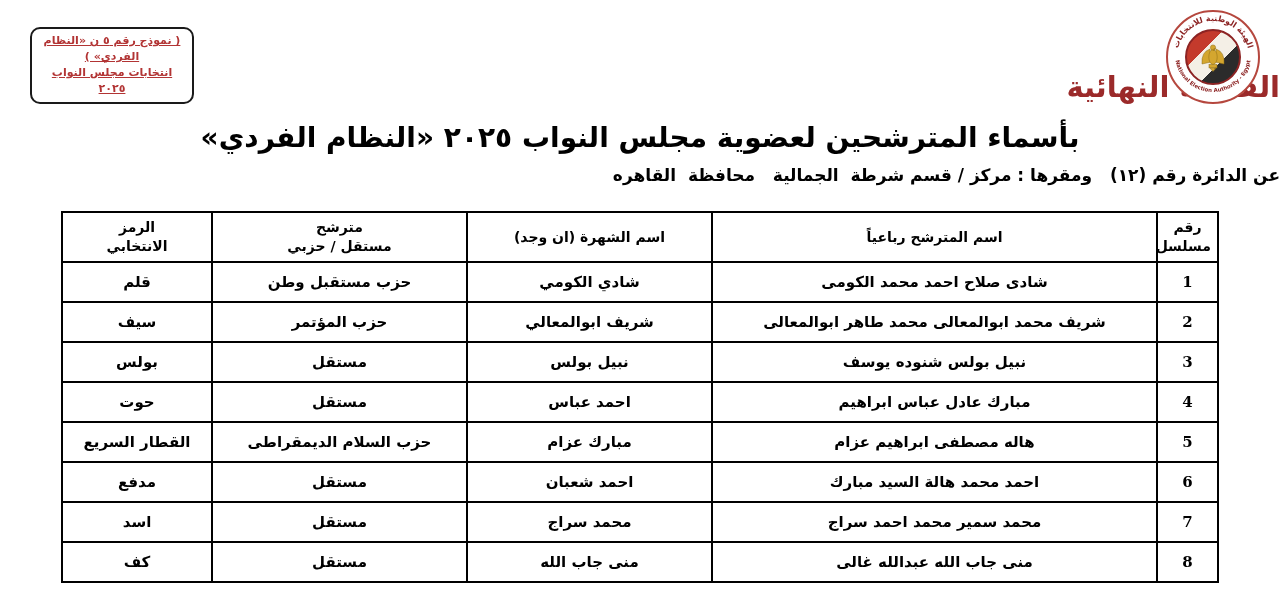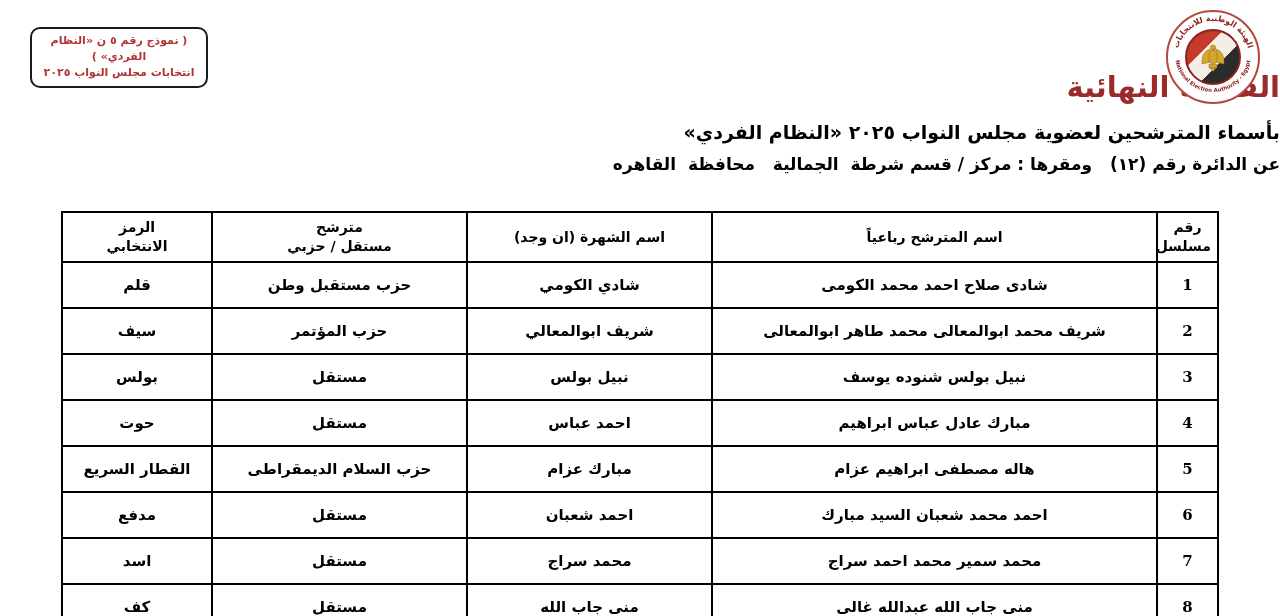--- a/index.html
+++ b/index.html
@@ -5,25 +5,26 @@
   * { margin:0; padding:0; box-sizing:border-box; }
   html,body { width:1280px; height:616px; background:#ffffff; overflow:hidden; }
   body { font-family:"DejaVu Sans","Liberation Sans",sans-serif; color:#000; }
 
   .page { position:relative; width:1280px; height:616px; background:#fff; }
 
   
   .header { position:relative; height:211px; }
 
   .form-box {
-    position:absolute; top:27px; left:30px; width:178px;
+    position:absolute; top:27px; left:30px; width:164px;
     border:2px solid #1a1a1a; border-radius:10px;
     padding:4px 10px 5px; text-align:center;
     color:#b23434; font-weight:bold; font-size:11px; line-height:1.45;
     direction:rtl;
+    text-decoration:underline;
   }
 
   .logo { position:absolute; top:10px; right:20px; width:94px; height:94px; }
   .logo-ring {
     position:absolute; inset:0; border-radius:50%;
     background:#fff; border:2px solid #b5473e;
   }
   .logo-flag {
     position:absolute; top:19px; left:19px; width:56px; height:56px;
     border-radius:50%; border:2px solid #8c2323;
@@ -31,39 +32,39 @@
   }
   .logo-eagle { position:absolute; top:50%; left:50%; transform:translate(-50%,-50%); }
   .logo-texts { position:absolute; inset:0; width:94px; height:94px; }
 
   .title {
     padding-top:70px; 
     color:#9b2a2a; font-weight:bold; font-size:29px; letter-spacing:1px;
     direction:rtl;
   }
   .sub1 {
-    margin-top:17px; text-align:right; font-weight:bold; font-size:19px;
+    margin-top:17px; text-align:center; font-weight:bold; font-size:28px;
     direction:rtl; white-space:pre-wrap;
   }
   .sub2 {
     margin-top:11px; font-weight:bold; font-size:17px;
     direction:rtl; white-space:pre-wrap;
   }
 
   
   table.cand {
     direction:rtl; margin:0 auto; width:1156px;
     border-collapse:collapse; table-layout:fixed;
   }
   table.cand th, table.cand td {
     border:2px solid #000; text-align:center; vertical-align:middle;
     font-weight:bold; padding:2px 6px;
   }
   table.cand th { height:50px; font-size:14px; white-space:pre-line; line-height:1.35; }
-  table.cand td { height:46px; font-size:15px; }
+  table.cand td { height:40px; font-size:15px; }
   td.c-serial { font-size:16px; font-family:"DejaVu Serif","Liberation Serif",serif; }
 
   .col-serial { width:61px; }
   .col-name   { width:445px; }
   .col-known  { width:245px; }
   .col-party  { width:255px; }
   .col-symbol { width:150px; }
 </style>
 </head>
 <body>
@@ -161,21 +162,21 @@
       </tr>
       <tr>
         <td class="c-serial">5</td>
         <td>هاله مصطفى ابراهيم عزام</td>
         <td>مبارك عزام</td>
         <td>حزب السلام الديمقراطى</td>
         <td>القطار السريع</td>
       </tr>
       <tr>
         <td class="c-serial">6</td>
-        <td>احمد محمد شعبان السيد مبارك</td>
+        <td>احمد محمد هالة السيد مبارك</td>
         <td>احمد شعبان</td>
         <td>مستقل</td>
         <td>مدفع</td>
       </tr>
       <tr>
         <td class="c-serial">7</td>
         <td>محمد سمير محمد احمد سراج</td>
         <td>محمد سراج</td>
         <td>مستقل</td>
         <td>اسد</td>

